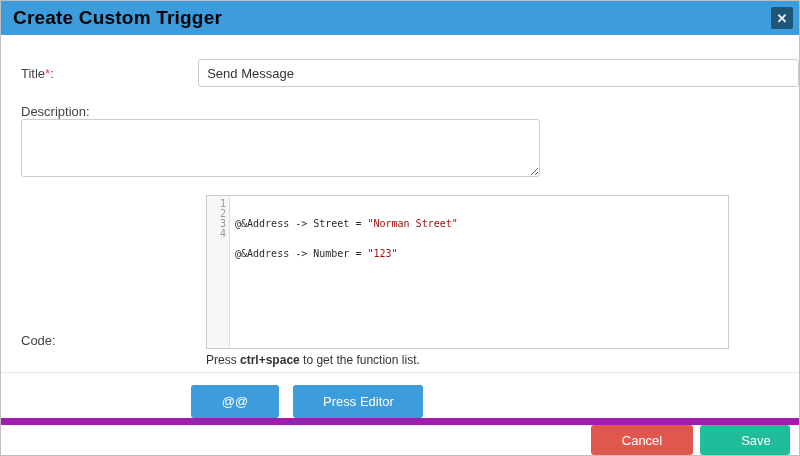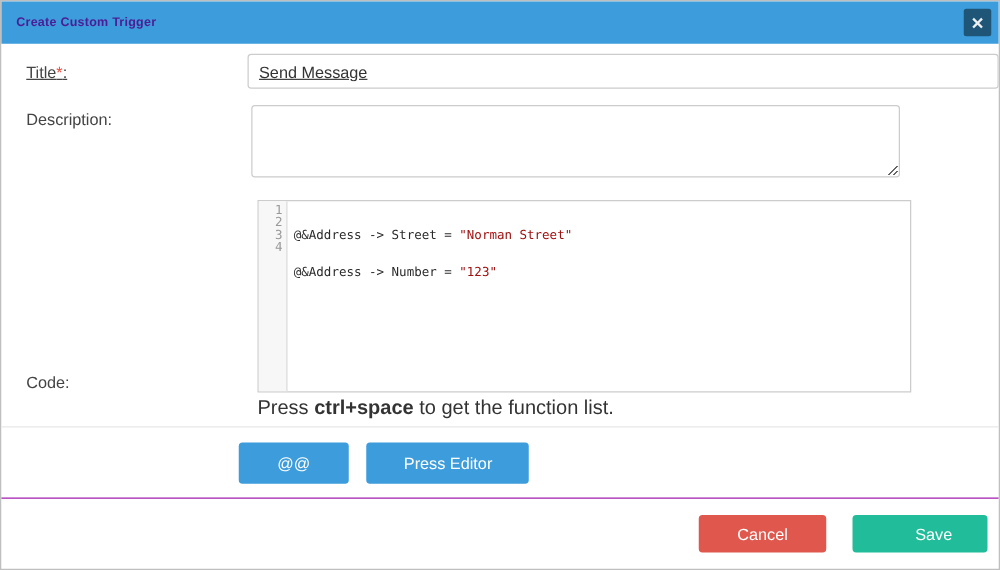--- a/index.html
+++ b/index.html
@@ -8,64 +8,64 @@
     --required-red:#e74c3c;
   }
   *{box-sizing:border-box;}
   html,body{margin:0;padding:0;background:#fff;}
   body{font-family:"Liberation Sans",sans-serif;color:#444;}
   .dialog{width:800px;height:456px;border:1px solid #bfbfbf;background:#fff;
     display:flex;flex-direction:column;overflow:hidden;}
   
   .hdr{flex:0 0 34px;background:var(--header-blue);display:flex;align-items:center;
     padding:0 6px 0 12px;}
-  .hdr-title{color:#4c1d95;font-size:10px;font-weight:bold;letter-spacing:.2px;}
+  .hdr-title{color:#000000;font-size:19px;font-weight:bold;letter-spacing:.2px;}
   .close-btn{margin-left:auto;width:22px;height:22px;background:var(--close-blue);
     border:none;border-radius:2px;color:#fff;display:flex;align-items:center;
     justify-content:center;cursor:pointer;}
   .close-x{font-size:13px;font-weight:bold;line-height:1;opacity:.92;}
   
   .row{display:flex;padding-left:20px;}
   .lbl{width:180px;font-size:13px;color:#444;}
-  .row-title{margin-top:8px;text-decoration:underline;}
+  .row-title{margin-top:24px;}
   .row-title .lbl{padding-top:7px;}
   .txt-input{width:610px;height:28px;border:1px solid #ccc;border-radius:3px;
     padding:0 8px;font-family:"Liberation Sans",sans-serif;font-size:13px;color:#333;outline:none;}
-  .row-desc{margin-top:13px;}
+  .row-desc{margin-top:13px;flex-direction:column;}
   .row-desc .lbl{padding-top:4px;}
   .txt-area{width:519px;height:58px;border:1px solid #ccc;border-radius:3px;
     padding:4px 8px;font-family:"Liberation Sans",sans-serif;font-size:13px;color:#333;
     resize:both;outline:none;}
   .row-code{margin-top:18px;align-items:flex-end;}
   .row-code .lbl{padding-bottom:1px;margin-top:23px;}
   .editor{margin-left:5px;width:523px;height:154px;border:1px solid #ccc;
     display:flex;background:#fff;cursor:text;}
   .gutter{flex:0 0 23px;background:#f7f7f7;border-right:1px solid #ddd;
     text-align:right;padding:3px 3px 0 0;color:#999;
     font-family:"DejaVu Sans Mono",monospace;font-size:10px;line-height:10px;}
   .gutter div{height:10px;}
   .code-area{flex:1;padding:3px 0 0 5px;font-family:"DejaVu Sans Mono",monospace;
     font-size:10px;line-height:10px;color:#2b2b2b;white-space:pre;overflow:hidden;}
   .code-line{height:10px;}
   .tok-string{color:var(--string-red);}
   .req{color:var(--required-red);}
-  .hint{margin:4px 0 0 205px;font-size:16px;color:#333;}
+  .hint{margin:4px 0 0 205px;font-size:12px;color:#333;}
   .hint b{font-weight:bold;}
   .divider{border-top:1px solid #e7e7e7;margin-top:5px;}
   
   .toolbar{height:56px;padding:12px 0 0 190px;}
   .btn{border:none;border-radius:3px;color:#fff;font-family:"Liberation Sans",sans-serif;
     font-size:13px;cursor:pointer;}
   .at-btn{width:88px;height:33px;background:var(--button-blue);margin-right:10px;}
   .open-editor-btn{width:130px;height:33px;background:var(--button-blue);}
   
-  .footer{flex:1;border-top:1px solid #a21caf;display:flex;align-items:center;
-    justify-content:flex-end;padding-right:9px;gap:21px;}
+  .footer{flex:1;border-top:7px solid #a21caf;display:flex;align-items:center;
+    justify-content:flex-end;padding-right:9px;gap:7px;}
   .cancel-btn{width:102px;height:30px;background:var(--cancel-red);}
-  .save-btn{width:108px;height:30px;background:var(--save-green);padding-left:28px;}
+  .save-btn{width:90px;height:30px;background:var(--save-green);padding-left:28px;}
 </style>
 </head>
 <body>
 
 <div class="dialog">
 
   <div class="hdr">
     <span class="hdr-title">Create Custom Trigger</span>
     <button class="close-btn">
       <span class="close-x">✕</span>

